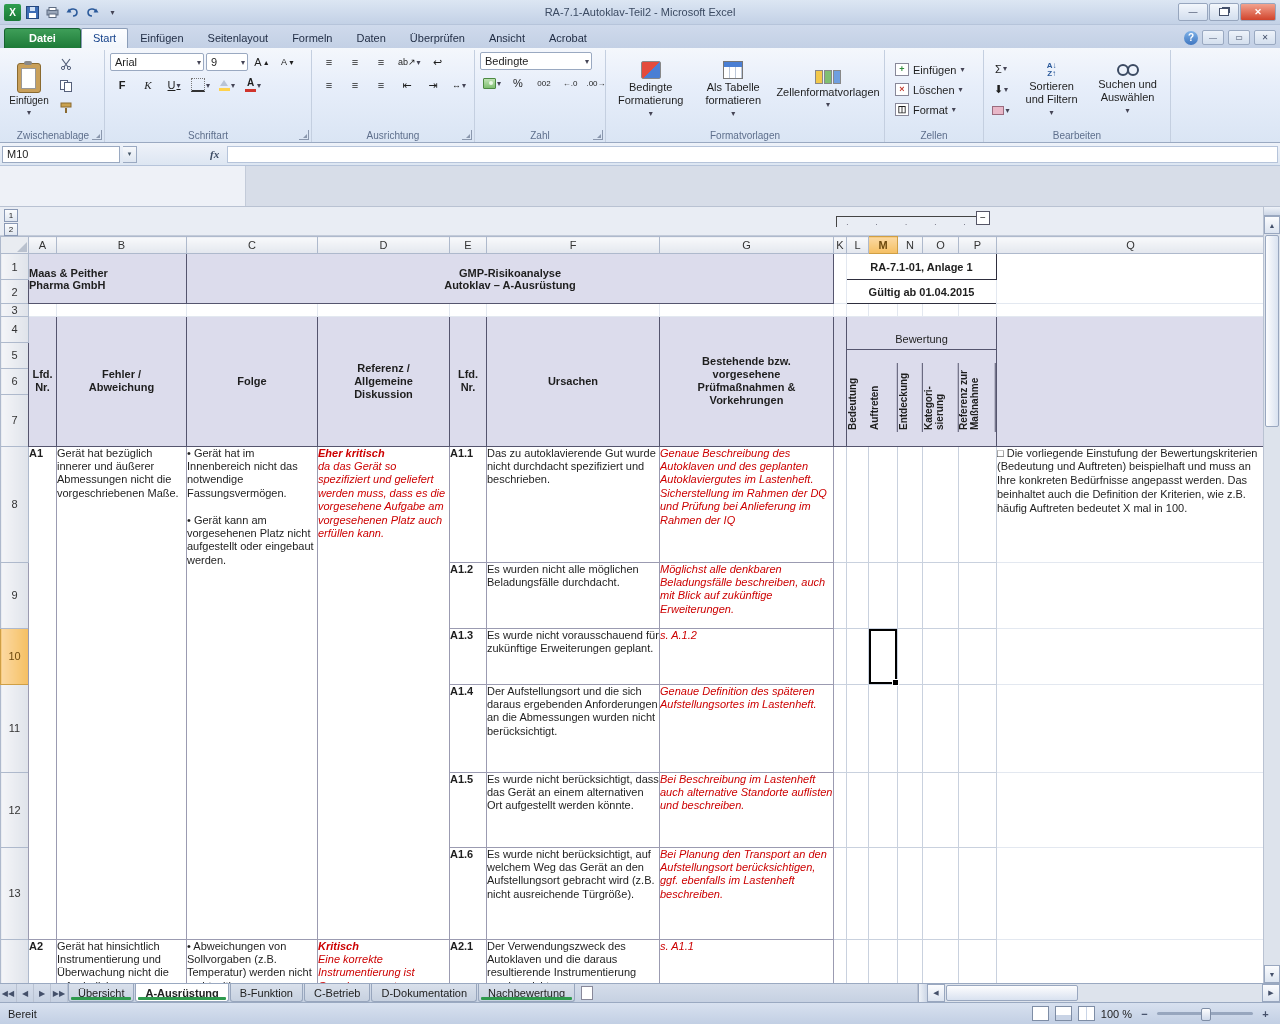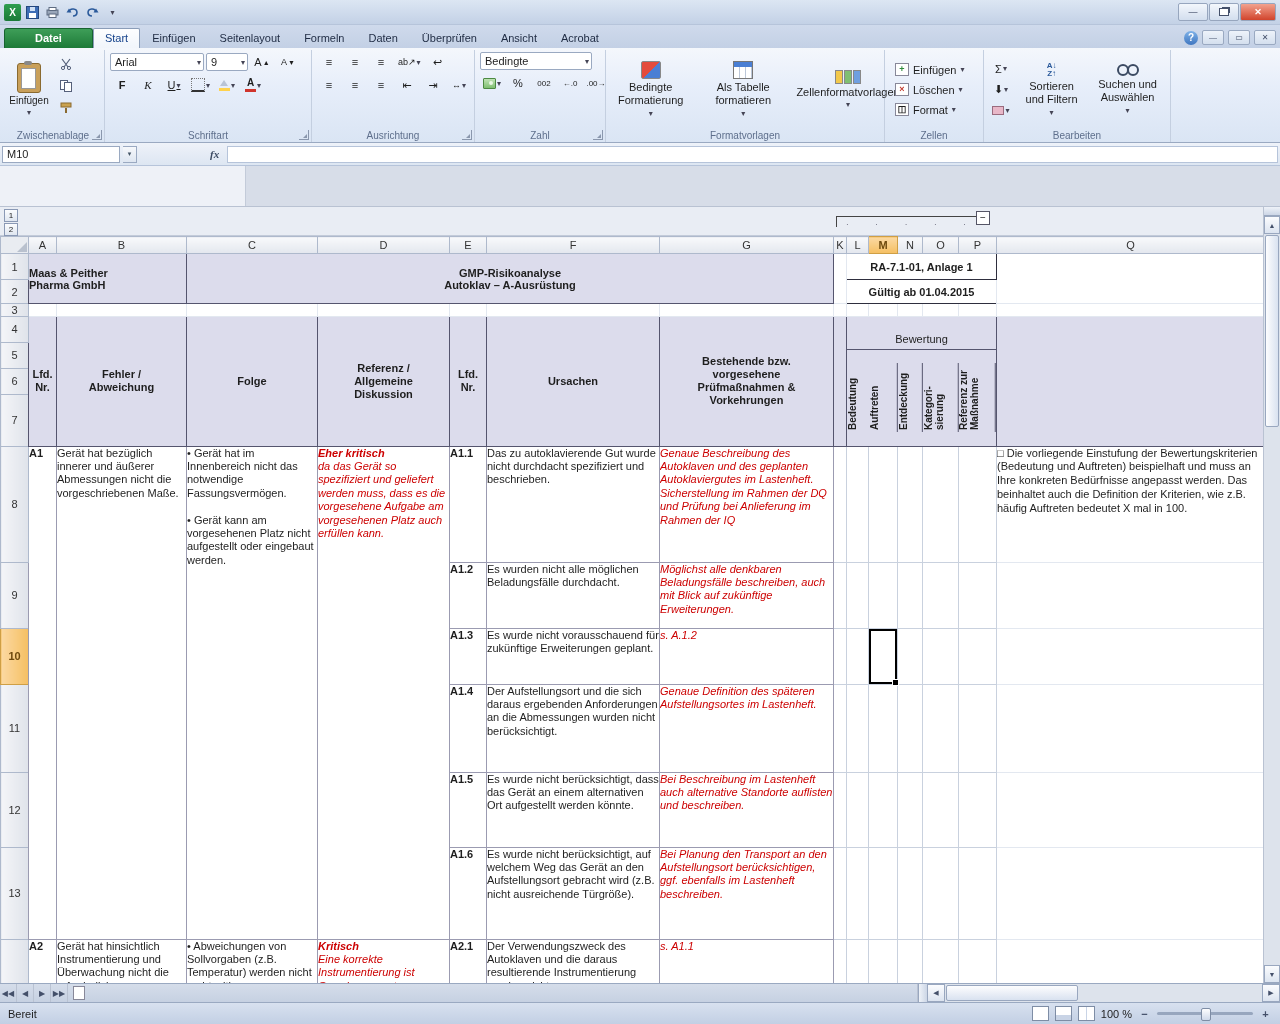--- a/index.html
+++ b/index.html
@@ -15,21 +15,21 @@
   .excel-logo{background:linear-gradient(#2f9e4f,#1b7a38);color:#fff;font-weight:bold;font-size:10px;border-radius:2px;}
   .title-text{position:absolute;left:0;right:0;text-align:center;font-size:11px;color:#3b4a62;pointer-events:none;}
   .win-btns{margin-left:auto;display:flex;gap:1px;padding-right:4px;z-index:2;}
   .winbtn{width:28px;height:16px;display:flex;align-items:center;justify-content:center;font-size:9px;
           background:linear-gradient(#f3f7fc,#d3deee);border:1px solid #97a6be;border-radius:2px;color:#44506a;}
   .winbtn.close{background:linear-gradient(#f2a28e,#d1442c);color:#fff;font-weight:bold;width:34px;}
   .restore-glyph{width:8px;height:6px;border:1px solid #44506a;background:#fff;box-shadow:2px -2px 0 -1px #44506a;}
 
   
   #tabrow{height:23px;background:linear-gradient(#cfdaec,#c3d0e5);display:flex;align-items:flex-end;flex:0 0 auto;}
-  .file-tab{margin-left:4px;padding:3px 30px 4px;background:linear-gradient(#3e9e58,#1d7a38);color:#fff;font-weight:bold;
+  .file-tab{margin-left:4px;padding:3px 24px 4px;background:linear-gradient(#3e9e58,#1d7a38);color:#fff;font-weight:bold;
             border-radius:3px 3px 0 0;border:1px solid #176330;border-bottom:none;text-align:right;}
   #ribbon-tabs{display:flex;align-items:flex-end;}
   .rtab{padding:3px 11px 4px;color:#1e2a42;border:1px solid transparent;border-bottom:none;border-radius:2px 2px 0 0;}
   .rtab.active{background:linear-gradient(#fdfeff,#f1f5fb);border-color:#8b9db8;color:#15428b;}
   .tab-right{margin-left:auto;display:flex;align-items:center;gap:4px;padding:0 4px 3px 0;}
   .help-btn{width:14px;height:14px;border-radius:50%;background:linear-gradient(#7fb2e8,#3f76c0);color:#fff;
             font-weight:bold;font-size:10px;display:flex;align-items:center;justify-content:center;}
   .mini-winbtn{width:20px;height:13px;display:flex;align-items:center;justify-content:center;font-size:8px;
                background:linear-gradient(#eef3fa,#d4dfee);border:1px solid #9aa9c1;border-radius:2px;color:#44506a;}
 
@@ -104,21 +104,21 @@
              display:flex;align-items:center;justify-content:center;font-size:10px;line-height:1;}
 
   
   #main{flex:1;display:flex;min-height:0;}
   #sheet-area{width:1264px;display:flex;flex-direction:column;overflow:hidden;background:#fff;}
   #grid-viewport{flex:1;overflow:hidden;background:#fff;}
   #sheet-table{border-collapse:collapse;table-layout:fixed;width:1264px;}
   #sheet-table td,#sheet-table th{overflow:hidden;padding:0;box-sizing:border-box;}
   .rowhdr{background:linear-gradient(to right,#f4f5f8,#dfe3ea);border:1px solid #aeb9cc;font-size:11px;font-weight:normal;
           color:#333;text-align:center;vertical-align:middle;}
-  .rowhdr.sel{background:linear-gradient(to right,#fbd9a2,#f5bf62);border-color:#cf9f45;font-weight:bold;color:#6e4a0e;}
+  .rowhdr.sel{background:linear-gradient(to right,#fbd9a2,#f5bf62);border-color:#cf9f45;font-weight:normal;color:#6e4a0e;}
   .colhdr{background:linear-gradient(#f8f9fb,#e3e7ee);border:1px solid #aeb9cc;font-size:11px;font-weight:normal;
           text-align:center;color:#333;vertical-align:middle;}
   .colhdr.sel{background:linear-gradient(#fbd9a2,#f5bf62);border-color:#cf9f45;font-weight:bold;color:#6e4a0e;}
   .corner{background:#e9ecf1;border:1px solid #aeb9cc;position:relative;}
   .corner::after{content:"";position:absolute;right:1px;bottom:1px;border-left:10px solid transparent;border-bottom:10px solid #b9c1ce;}
   .tcell{border:1px solid #9b9bb1;vertical-align:top;text-align:left;font-size:11px;line-height:1.22;
          padding:2px 3px;background:#fff;white-space:pre-line;font-weight:normal;}
   .thcell{background:#dcdcec;border:1px solid #55556e;font-weight:bold;text-align:center;vertical-align:middle;
           font-size:11px;line-height:1.2;white-space:pre-line;}
   .title-cell{background:#dcdcec;border:1px solid #55556e;font-weight:bold;font-size:11px;vertical-align:middle;
@@ -207,20 +207,21 @@
       <span class="qat-btn">
         <svg width="13" height="11" viewBox="0 0 13 11">
             <path d="M10 5 A4 3.5 0 1 0 6 9" fill="none" stroke="#2b5a9b" stroke-width="1.6"></path>
             <path d="M12.5 5.5 L7.5 5.5 L10 1.5 Z" fill="#2b5a9b"></path>
           </svg>
       </span>
       <span class="qat-btn">
           <span class="dd">▾</span>
         </span>
     </div>
+    <div class="title-text">RA-7.1-Autoklav-Teil2  -  Microsoft Excel</div>
     <div class="win-btns">
       <span class="winbtn">—</span>
       <span class="winbtn">
           <span class="restore-glyph"></span>
         </span>
       <span class="winbtn close">✕</span>
     </div>
   </div>
 
   <div id="tabrow">
@@ -363,21 +364,21 @@
           </span>
         <span class="fmt-btn">%</span>
         <span class="fmt-btn" style="font-size:8px;">002</span>
         <span class="fmt-btn" style="font-size:8px;">←.0</span>
         <span class="fmt-btn" style="font-size:8px;">.00→</span>
       </div>
       <span class="dlg"></span>
       <div class="rgroup-label">Zahl</div>
     </div>
 
-    <div class="rgroup" style="width:268px;flex-direction:row;align-items:center;gap:18px;">
+    <div class="rgroup" style="width:268px;flex-direction:row;align-items:center;gap:8px;">
       <div class="bigbtn" style="width:82px;">
         <span class="cf-icon"></span>
         <span>Bedingte Formatierung</span>
         <span class="dd">▾</span>
       </div>
       <div class="bigbtn" style="width:80px;justify-content:flex-end;">
         <span class="tbl-icon"></span>
         <span>Als Tabelle formatieren</span>
         <span class="dd">▾</span>
       </div>
@@ -688,20 +689,28 @@
       <div class="v-track"></div>
       <div class="scroll-btn">▼</div>
     </div>
   </div>
 
   <div id="tabs-bar">
     <span class="nav-btn">◀◀</span>
     <span class="nav-btn">◀</span>
     <span class="nav-btn">▶</span>
     <span class="nav-btn">▶▶</span>
+    <div id="sheet-tabs" style="display:flex;align-items:stretch;">
+        <div class="stab accent">Übersicht</div>
+        <div class="stab active accent">A-Ausrüstung</div>
+        <div class="stab">B-Funktion</div>
+        <div class="stab">C-Betrieb</div>
+        <div class="stab">D-Dokumentation</div>
+        <div class="stab accent">Nachbewertung</div>
+      </div>
     <span class="stab-insert">
         <span class="sheet-ico"></span>
       </span>
     <div class="hscroll">
       <span class="h-split"></span>
       <span class="scroll-btn" style="width:16px;height:auto;">◀</span>
       <span class="h-thumb"></span>
       <span class="h-track"></span>
       <span class="scroll-btn" style="width:16px;height:auto;">▶</span>
     </div>

